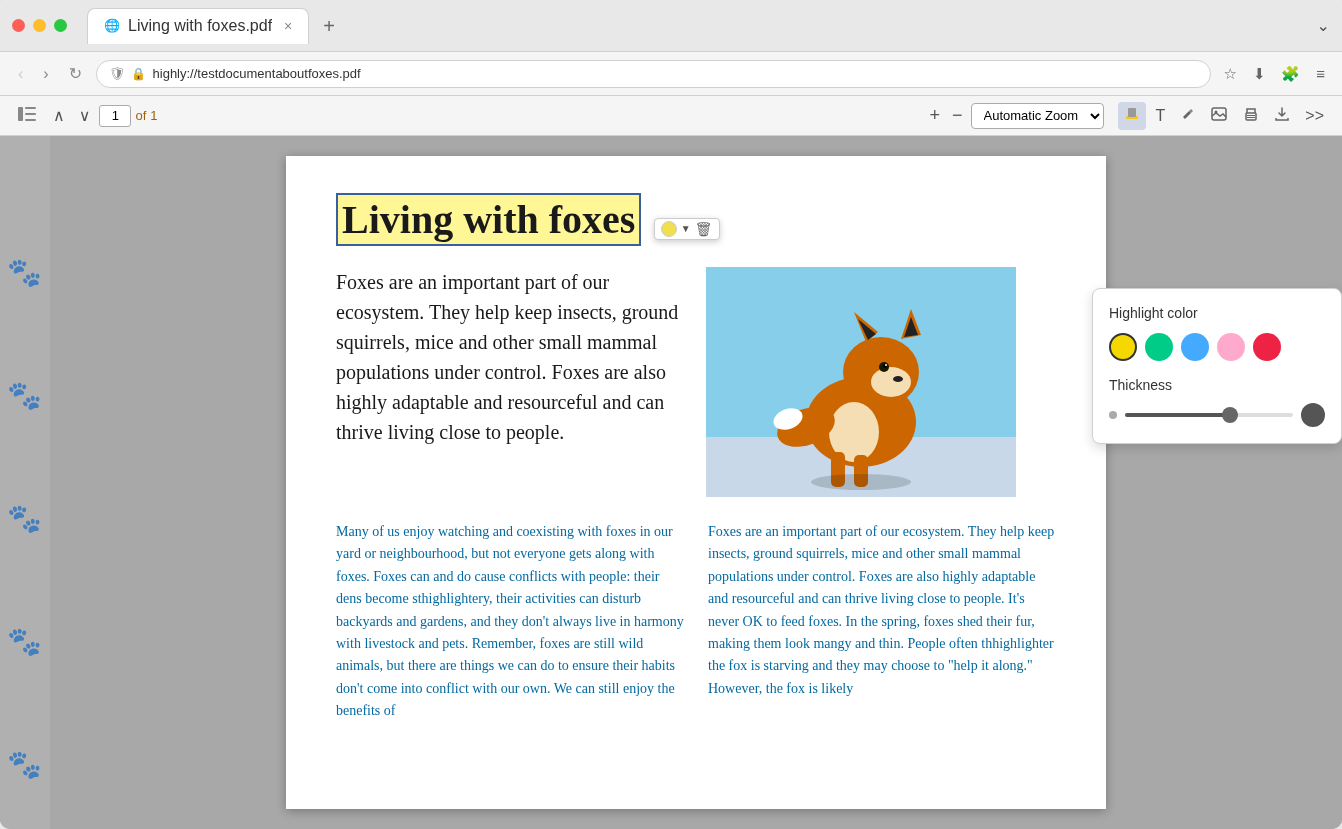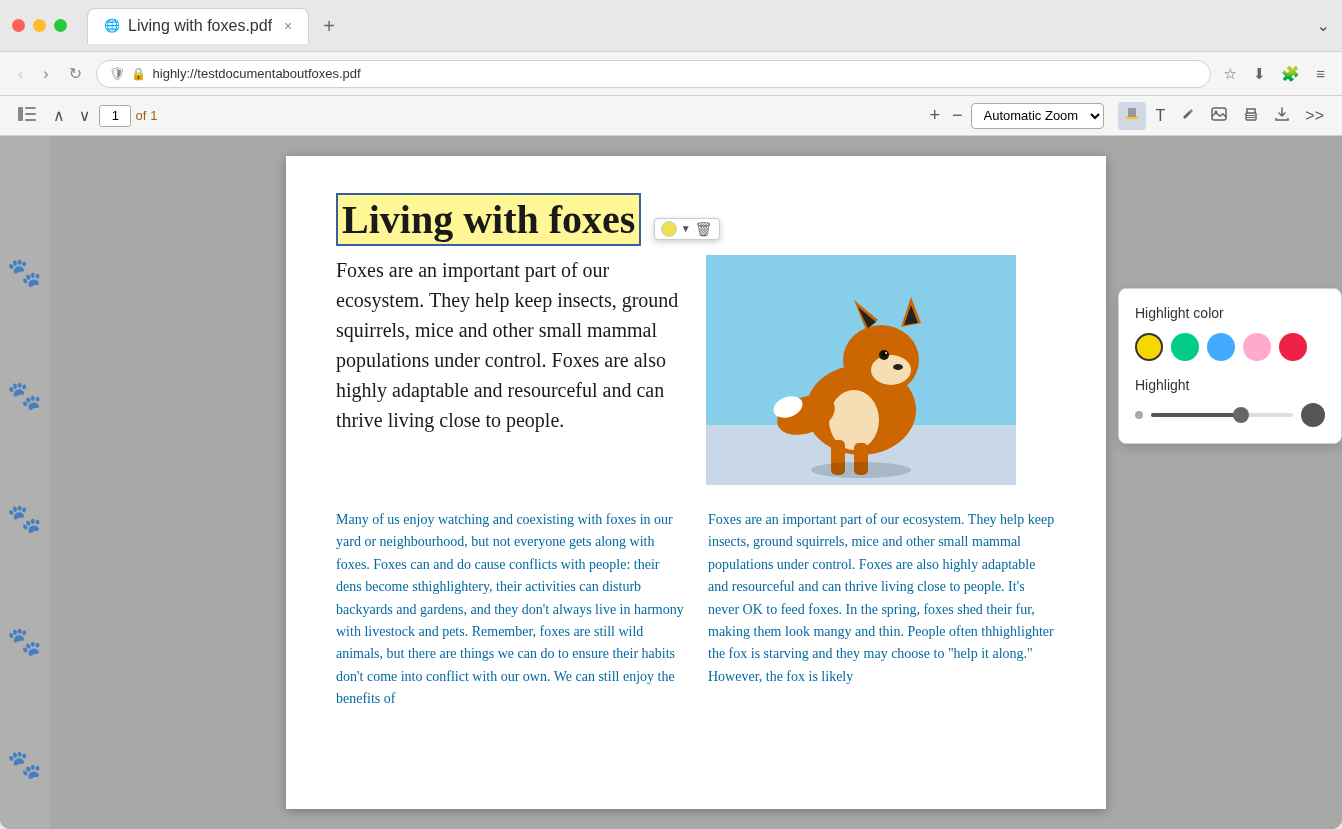--- a/index.html
+++ b/index.html
@@ -51,34 +51,34 @@
     
     .content-area { flex: 1; display: flex; overflow: hidden; background: #a0a0a0; position: relative; }
     .sidebar-paw { width: 50px; background: #b0b0b0; display: flex; flex-direction: column; align-items: center; padding-top: 120px; gap: 90px; }
     .paw-icon { color: #888; font-size: 28px; opacity: 0.7; }
 
     .pdf-viewport { flex: 1; overflow-y: auto; background: #a8a8a8; display: flex; justify-content: center; padding: 20px; }
     .pdf-page { background: white; width: 820px; min-height: 650px; padding: 40px 50px; box-shadow: 0 2px 10px rgba(0,0,0,0.3); position: relative; }
 
     
     .pdf-title { font-size: 40px; font-weight: bold; color: #1a1a1a; font-family: Georgia, serif; display: inline; background: rgba(255, 240, 80, 0.6); border: 2px solid #3a5fa0; padding: 2px 4px; }
-    .title-wrapper { margin-bottom: 12px; }
+    .title-wrapper { margin-bottom: 24px; }
     .highlight-popup { display: inline-flex; align-items: center; background: white; border: 1px solid #ccc; border-radius: 4px; padding: 2px 6px; gap: 4px; font-size: 13px; box-shadow: 0 2px 6px rgba(0,0,0,0.2); vertical-align: middle; margin-left: 8px; }
     .highlight-color-dot { width: 16px; height: 16px; background: #f0e050; border-radius: 50%; border: 1px solid #ccc; }
     .highlight-dropdown { font-size: 10px; color: #555; }
     .highlight-delete { color: #666; font-size: 14px; cursor: pointer; }
 
     .two-col { display: grid; grid-template-columns: 1fr 1fr; gap: 20px; margin-top: 12px; }
     .intro-text { font-size: 20px; line-height: 1.5; color: #1a1a1a; font-family: Georgia, serif; grid-column: 1; }
 
     .body-text-section { display: grid; grid-template-columns: 1fr 1fr; gap: 24px; margin-top: 20px; }
     .body-col { font-size: 14px; line-height: 1.6; color: #0369a1; font-family: Georgia, serif; }
 
     
-    .highlight-panel { position: absolute; top: 152px; right: 0; width: 224px; background: white; border: 1px solid #d0d0d0; border-radius: 8px; box-shadow: 0 4px 12px rgba(0,0,0,0.15); padding: 16px; z-index: 10; }
+    .highlight-panel { position: absolute; top: 152px; right: 0; width: 250px; background: white; border: 1px solid #d0d0d0; border-radius: 8px; box-shadow: 0 4px 12px rgba(0,0,0,0.15); padding: 16px; z-index: 10; }
     .panel-title { font-size: 14px; color: #333; font-weight: 500; margin-bottom: 12px; }
     .color-row { display: flex; gap: 8px; margin-bottom: 16px; }
     .color-swatch { width: 28px; height: 28px; border-radius: 50%; cursor: pointer; border: 2px solid transparent; }
     .color-swatch.selected { border: 2px solid #333; }
     .color-yellow { background: #f5d800; }
     .color-green { background: #00cc88; }
     .color-blue { background: #44aaff; }
     .color-pink { background: #ffaacc; }
     .color-red { background: #ee2244; }
     .thickness-label { font-size: 14px; color: #333; margin-bottom: 10px; }
@@ -269,21 +269,21 @@
 
     <div class="highlight-panel">
       <div class="panel-title">Highlight color</div>
       <div class="color-row">
         <div class="color-swatch color-yellow selected"></div>
         <div class="color-swatch color-green"></div>
         <div class="color-swatch color-blue"></div>
         <div class="color-swatch color-pink"></div>
         <div class="color-swatch color-red"></div>
       </div>
-      <div class="thickness-label">Highlight</div>
+      <div class="thickness-label">Thickness</div>
       <div class="thickness-row">
         <div class="thickness-dot-sm"></div>
         <div class="thickness-slider">
           <div class="thickness-track"></div>
           <div class="thickness-thumb"></div>
         </div>
         <div class="thickness-dot-lg"></div>
       </div>
     </div>
 

